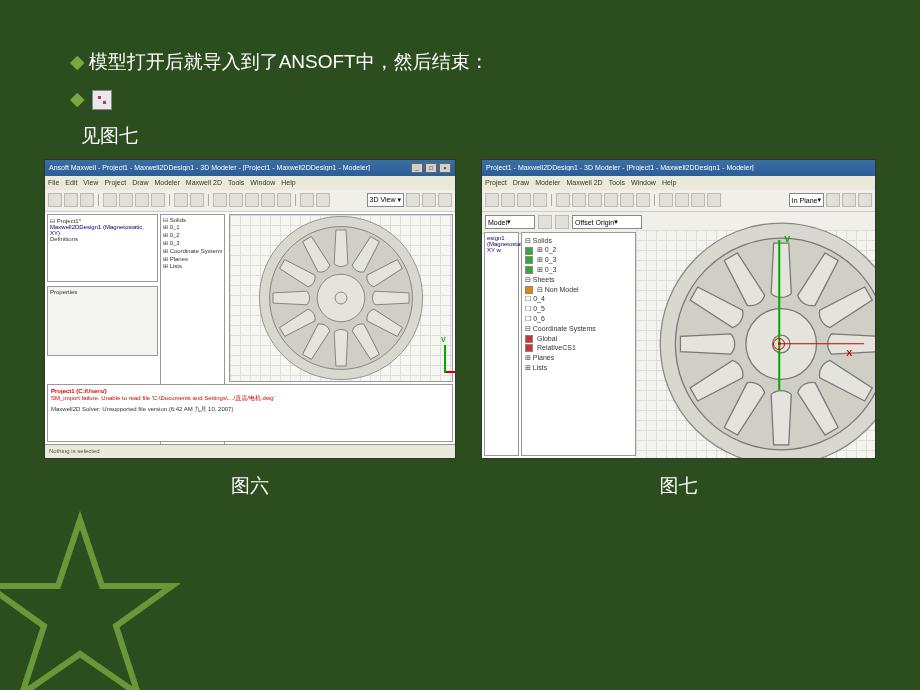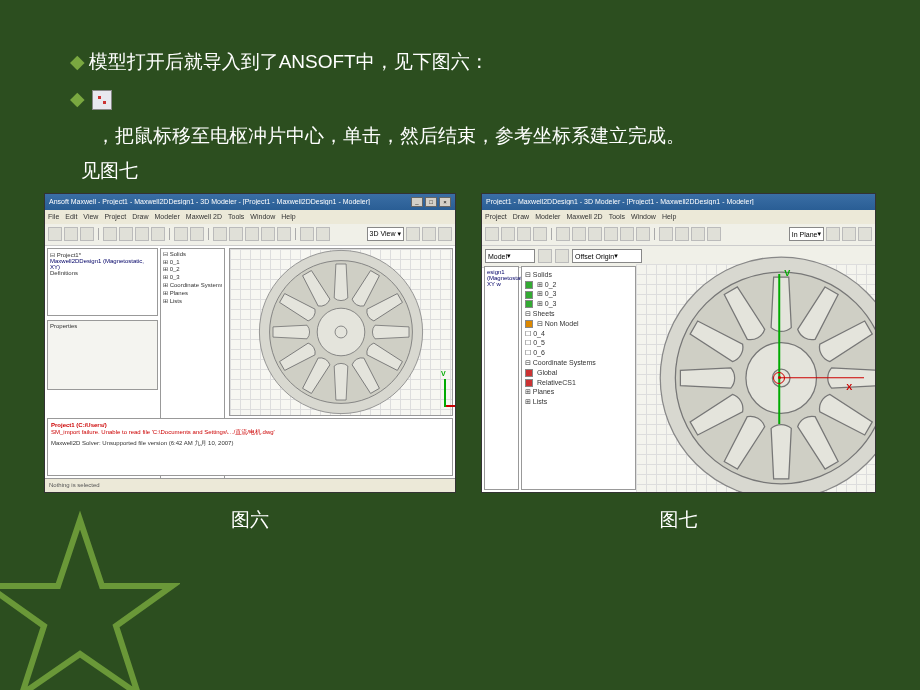--- a/index.html
+++ b/index.html
@@ -64,29 +64,28 @@
 .origin-marker{position:absolute;top:50%;left:50%;width:12px;height:12px;transform:translate(-50%,-50%)}
 .origin-marker::before{content:"";position:absolute;width:10px;height:10px;border:1.5px solid #c00;border-radius:50%}
 .origin-marker::after{content:"";position:absolute;width:3px;height:3px;background:#c00;border-radius:50%;top:4.5px;left:4.5px}
 </style>
 </head>
 <body>
 
 <div class="content">
   <div class="bullet">
     <span class="bullet-mark">◆</span>
-    <span class="bullet-text">模型打开后就导入到了ANSOFT中，见下图六：</span>
+    <span class="bullet-text">模型打开后就导入到了ANSOFT中，然后结束：</span>
   </div>
   <div class="bullet">
     <span class="bullet-mark">◆</span>
     <span class="bullet-text">
       <span class="inline-icon"></span>
     </span>
   </div>
-  <div class="indent">，把鼠标移至电枢冲片中心，单击，然后结束，参考坐标系建立完成。</div>
   <div style="margin-left:11px">见图七</div>
 </div>
 
 <div class="figures">
 
   <div class="fig">
     <div class="shot shot-left">
       <div class="titlebar">
         <span class="titlebar-text">Ansoft Maxwell - Project1 - Maxwell2DDesign1 - 3D Modeler - [Project1 - Maxwell2DDesign1 - Modeler]</span>
         <div class="titlebar-btns">

